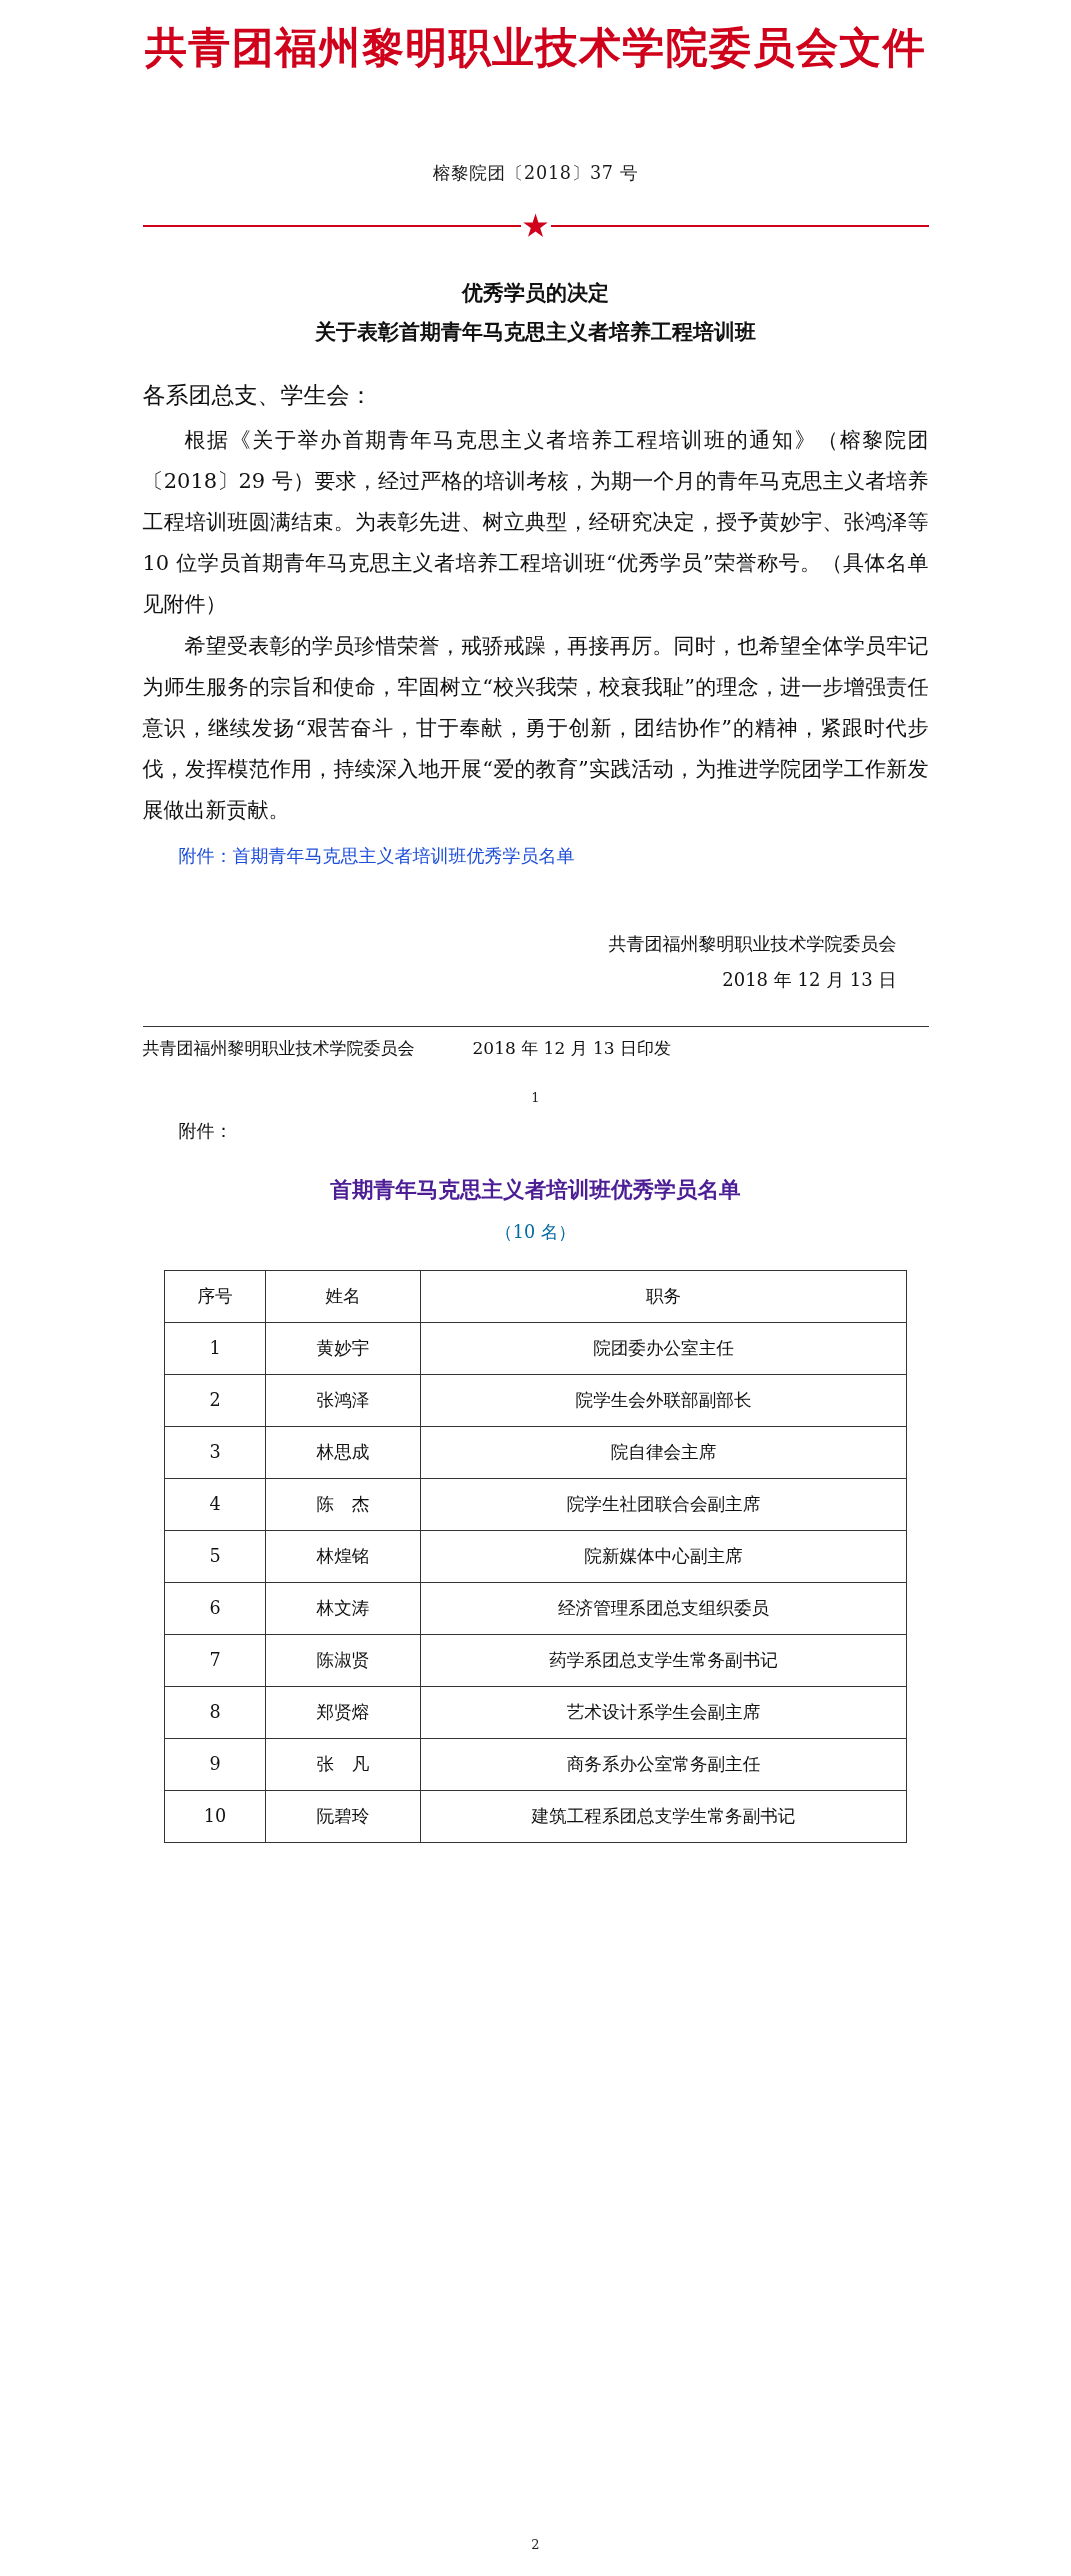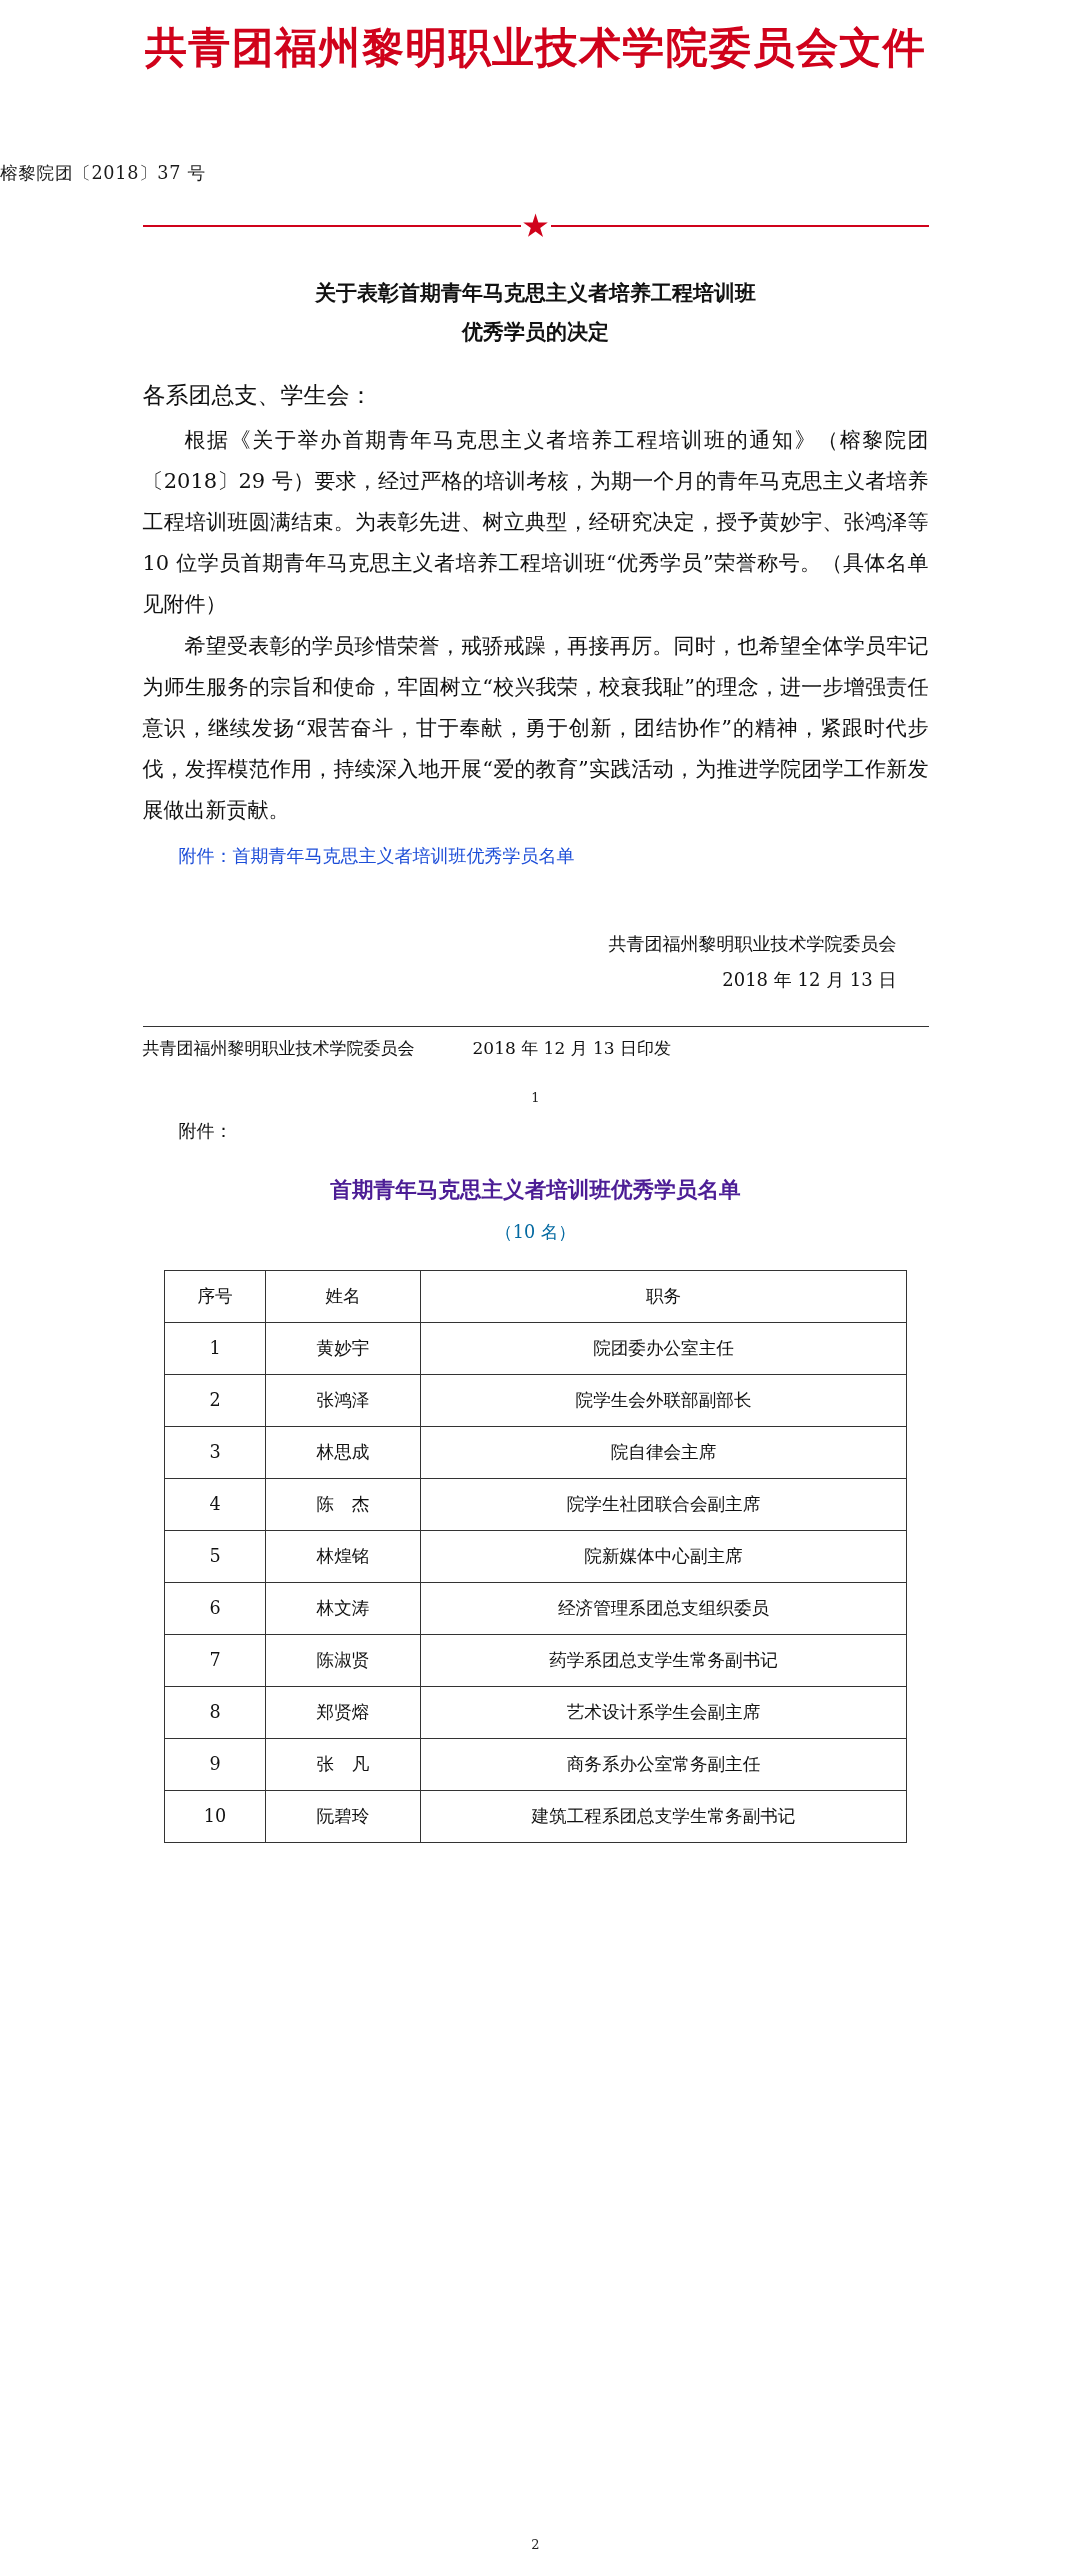--- a/index.html
+++ b/index.html
@@ -26,21 +26,21 @@
   .doc-title-red {
     color: #d0021b;
     font-weight: bold;
     font-size: 42px;
     letter-spacing: 1.4px;
     font-family: "DejaVu Serif", "Liberation Serif", serif;
     line-height: 1.2;
     white-space: nowrap;
   }
   .doc-number {
-    text-align: left;
+    text-align: center;
     font-size: 17.6px;
     color: #1a1a1a;
     margin-top: 88px;
     letter-spacing: 0.7px;
   }
   .red-rule-wrap {
     position: relative;
     width: 786px;
     margin: 27px auto 0 auto;
     height: 27px;
@@ -185,22 +185,22 @@
   <div class="doc-number">榕黎院团〔2018〕37 号</div>
 
   <div class="red-rule-wrap">
     <div class="red-rule"></div>
     <div class="red-star">★</div>
   </div>
 
   <div class="content">
 
     <div class="decision-title">
+      <div>优秀学员的决定</div>
       <div>关于表彰首期青年马克思主义者培养工程培训班</div>
-      <div>优秀学员的决定</div>
     </div>
 
     <div class="salutation">各系团总支、学生会：</div>
 
     <div class="para">根据《关于举办首期青年马克思主义者培养工程培训班的通知》（榕黎院团〔2018〕29 号）要求，经过严格的培训考核，为期一个月的青年马克思主义者培养工程培训班圆满结束。为表彰先进、树立典型，经研究决定，授予黄妙宇、张鸿泽等 10 位学员首期青年马克思主义者培养工程培训班“优秀学员”荣誉称号。（具体名单见附件）</div>
 
     <div class="para">希望受表彰的学员珍惜荣誉，戒骄戒躁，再接再厉。同时，也希望全体学员牢记为师生服务的宗旨和使命，牢固树立“校兴我荣，校衰我耻”的理念，进一步增强责任意识，继续发扬“艰苦奋斗，甘于奉献，勇于创新，团结协作”的精神，紧跟时代步伐，发挥模范作用，持续深入地开展“爱的教育”实践活动，为推进学院团学工作新发展做出新贡献。</div>
 
     <div class="attach-line">附件：首期青年马克思主义者培训班优秀学员名单</div>
 

